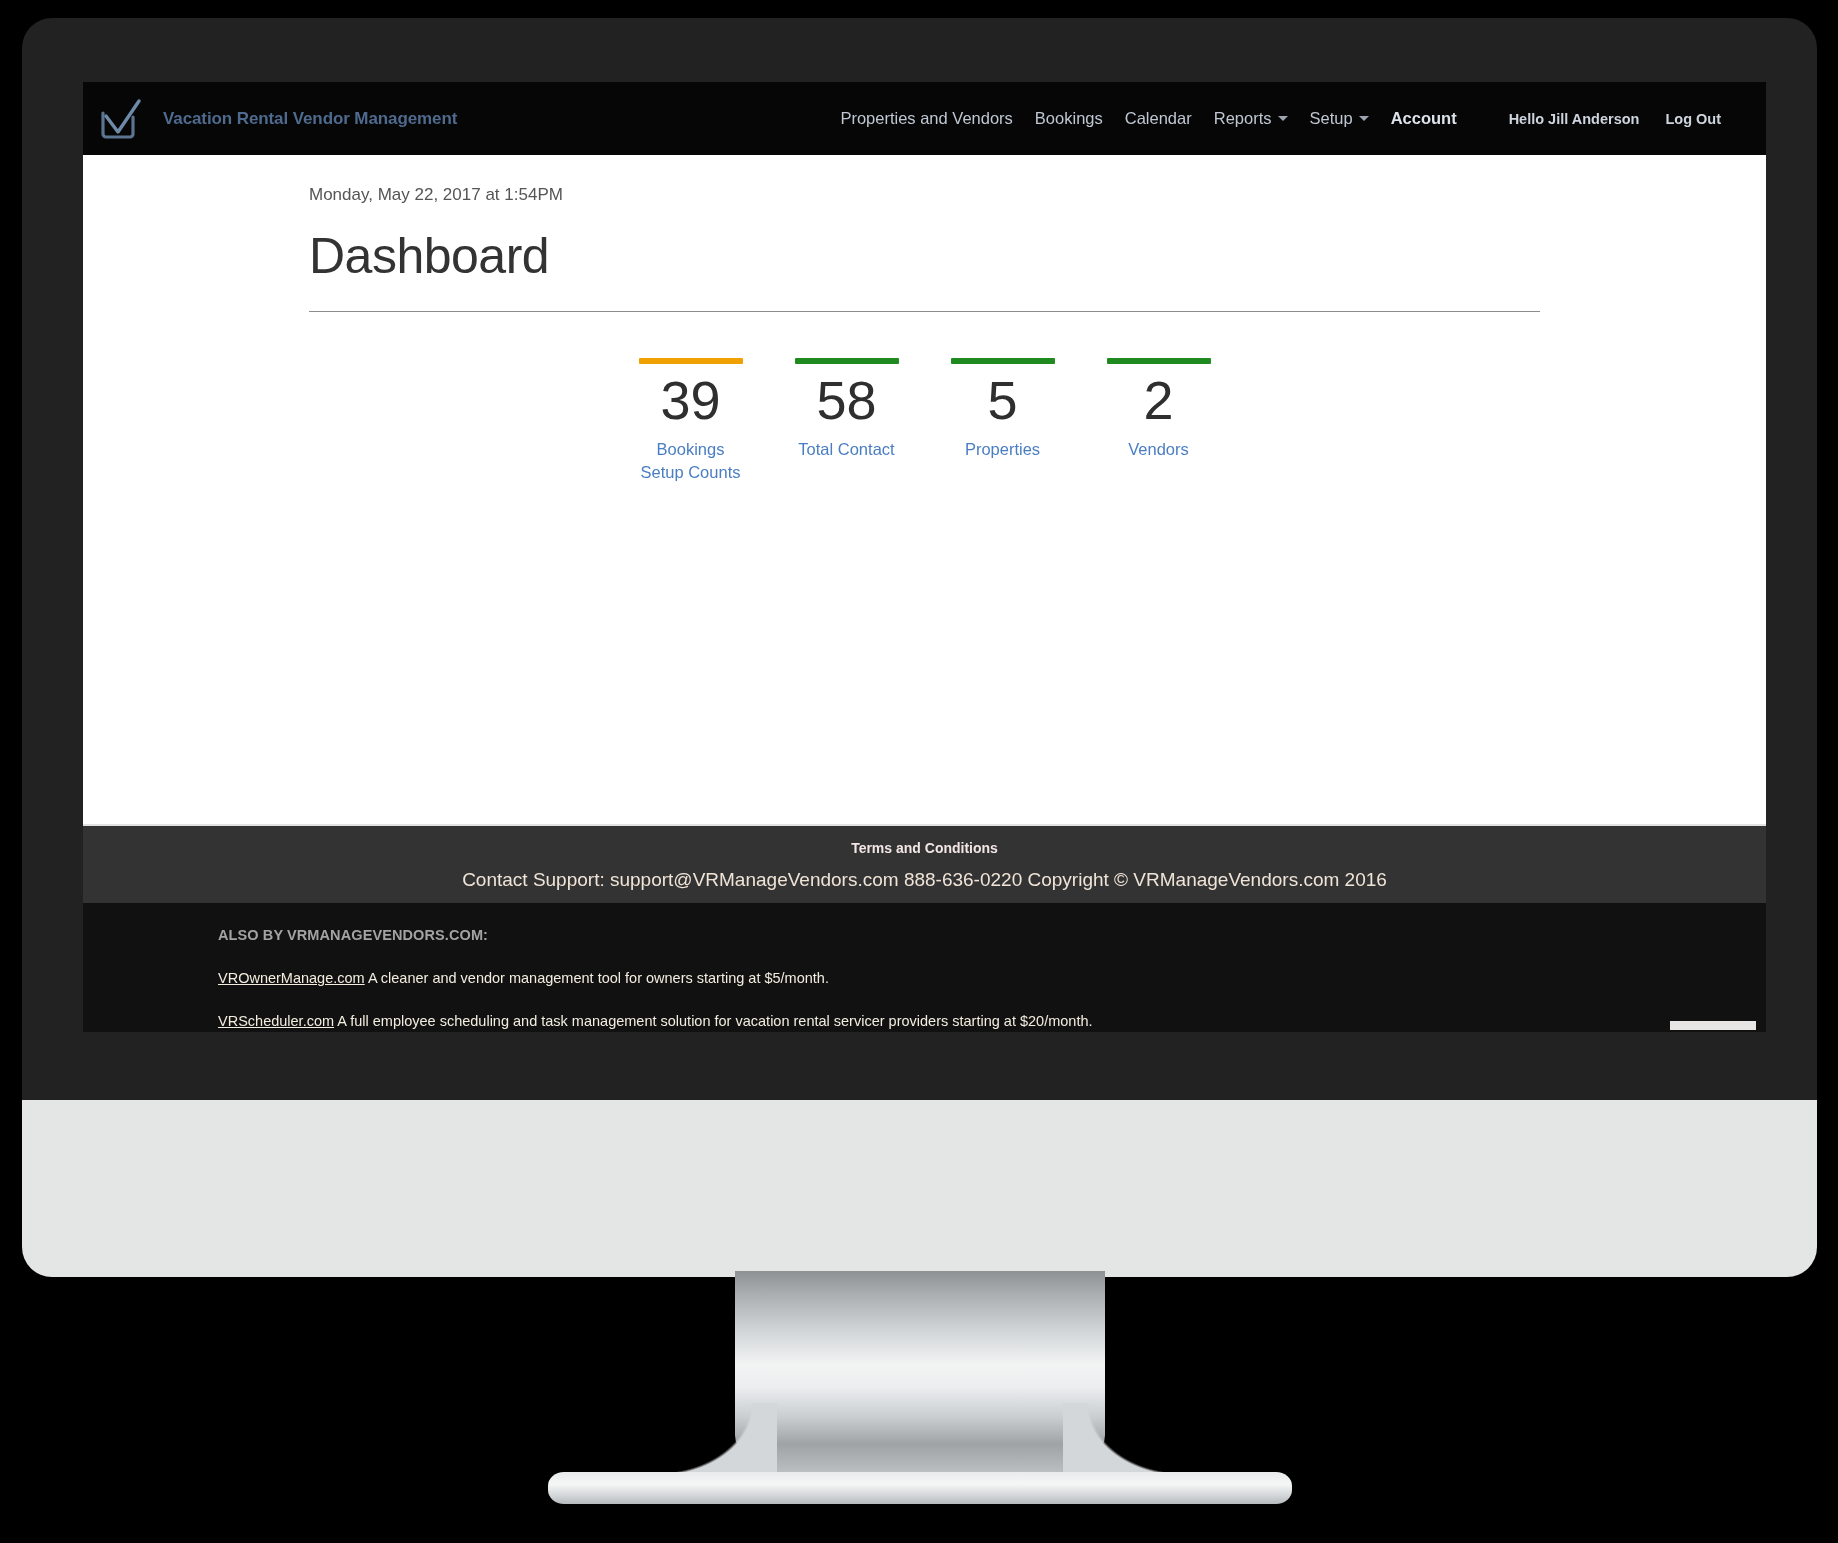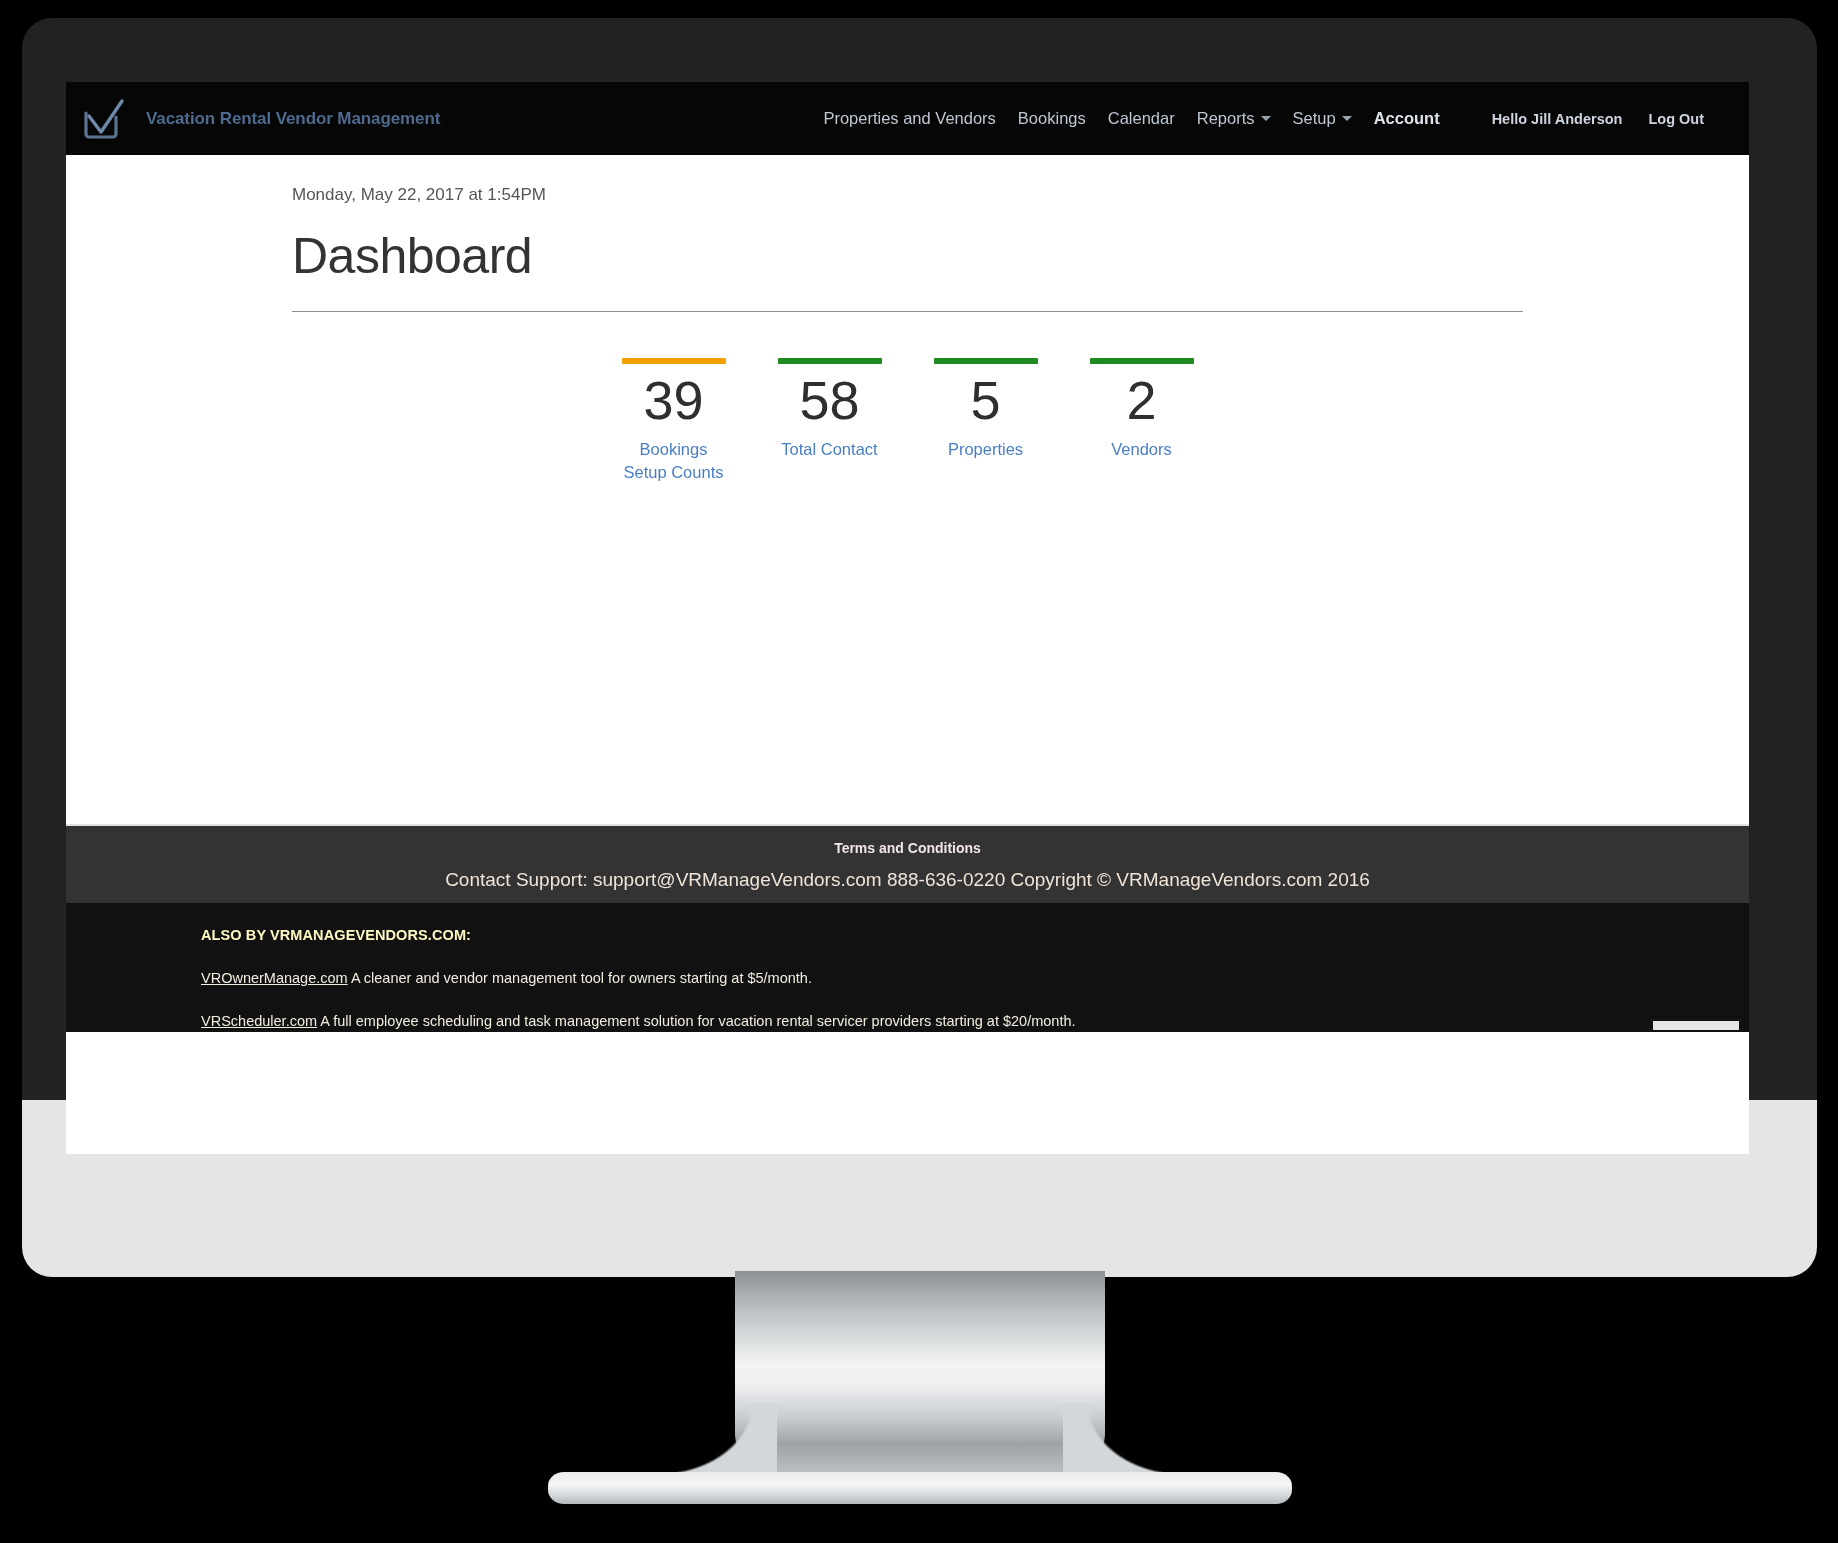--- a/index.html
+++ b/index.html
@@ -69,24 +69,24 @@
     top: 1472px;
     width: 744px;
     height: 32px;
     background: linear-gradient(to bottom, #e9ebec 0%, #f5f6f6 38%, #d4d8da 72%, #b6babc 100%);
     border-radius: 16px / 14px;
   }
 
   
   #viewport {
     position: absolute;
-    left: 66px;
+    left: 83px;
     top: 82px;
     width: 1683px;
-    height: 1072px;
+    height: 950px;
     background: #ffffff;
     overflow: hidden;
   }
 
   
   #navbar {
     position: relative;
     height: 73px;
     background: #060606;
     display: flex;
@@ -268,21 +268,21 @@
   }
 
   #footer-secondary {
     background: #111111;
     height: 129px;
     padding: 24px 135px;
     position: relative;
   }
 
   #also-by-heading {
-    color: #fef9c3;
+    color: #a3a3a3;
     font-size: 14.5px;
     font-weight: bold;
     letter-spacing: 0.1px;
   }
 
   .promo-line {
     color: #f2eddf;
     font-size: 14.5px;
     margin-top: 27px;
   }

